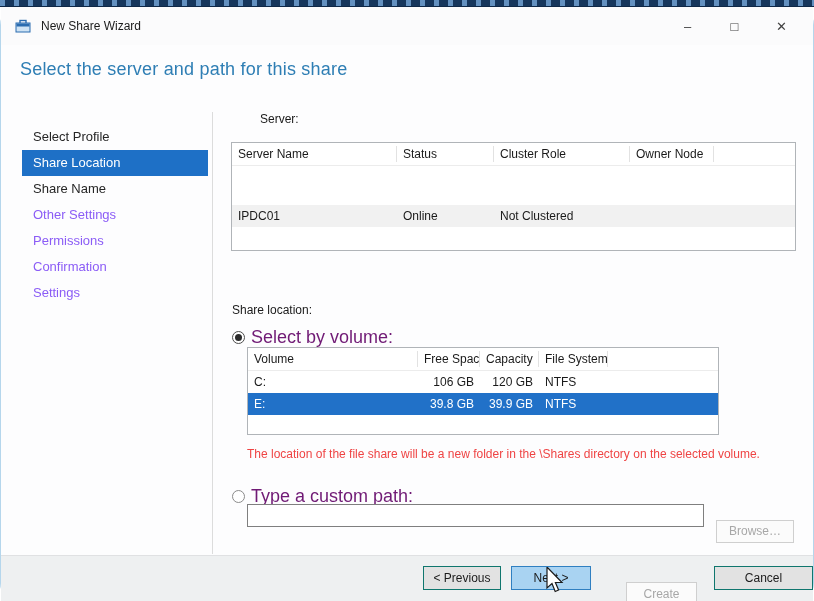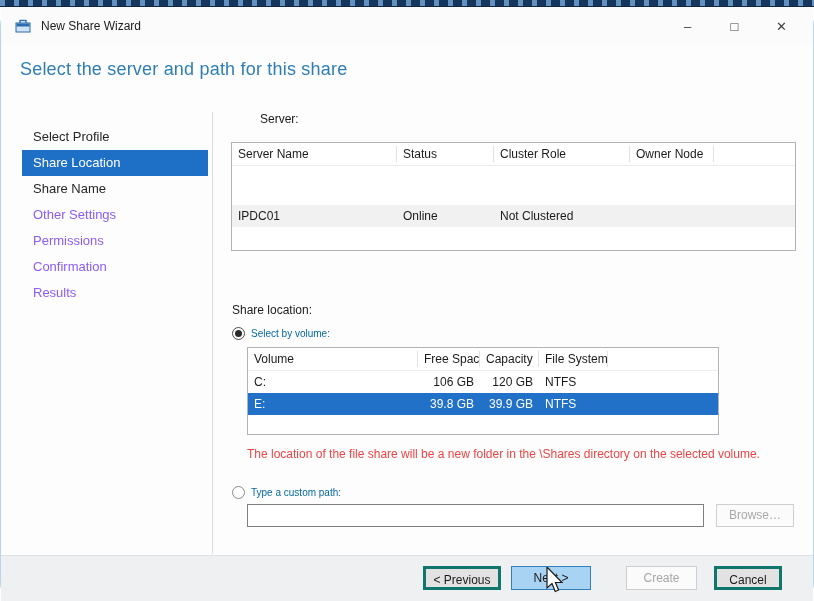--- a/index.html
+++ b/index.html
@@ -43,38 +43,38 @@
   .hdr > div:last-child { border-right:none; }
   .trow { display:grid; height:22px; align-items:center; }
   .trow > div { padding:0 6px; white-space:nowrap; }
   .srv-grid { grid-template-columns:165px 97px 136px 84px 1fr; }
   .vol-grid { grid-template-columns:170px 62px 59px 69px 1fr; }
   .row-gray { background:#f1f1f1;margin-top:39px; }
   .row-sel { background:#2171c8; color:#ffffff; }
   .num { text-align:right; }
 
   
-  .radio-line { position:absolute; display:flex; align-items:center; font-size:10px; color:#0369a1; }
+  .radio-line { position:absolute; display:flex; align-items:center; font-size:18px; color:#701a75; }
   .radio { width:13px; height:13px; border-radius:50%; border:1px solid #4d4d4d; background:#fff;
     position:relative; margin-right:6px; flex:none; }
   .radio.checked::after { content:""; position:absolute; left:2px; top:2px; width:7px; height:7px;
     border-radius:50%; background:#2b2b2b; }
   .radio.unchecked { border-color:#8b8b8b; }
 
   .note { position:absolute; left:246px; top:439px; width:522px; font-size:12px; line-height:16px; color:#ef4444; }
 
   .path-input { position:absolute; left:246px; top:497px; width:457px; height:23px;
     border:1px solid #7f7f7f; background:#fff; font-size:12px; padding:0 5px;
     font-family:"Liberation Sans", sans-serif; }
 
   
   .btn { position:absolute; height:24px; font-size:12px; text-align:center; line-height:22px;
-    background:#e2e2e2; border:3px solid #0f766e; color:#1b1b1b; }
+    background:#e2e2e2; border:1px solid #0f766e; color:#1b1b1b; }
   .btn.hoverblue { background:#a9d3f2; border:1px solid #2f7fc1; }
-  .btn.disabled { background:#fbfbfb; border:1px solid #cfcfcf; color:#a7a7a7; }
+  .btn.disabled { background:#fbfbfb; border:1px solid #cfcfcf; color:#a7a7a7;margin-top:16px; }
 
   .footer { position:absolute; left:0; top:548px; width:100%; height:46px; background:#eef0f1;
     border-top:1px solid #e0e1e3; }
 
   .cursor { position:absolute; left:545px; top:560px; z-index:50; }
 </style>
 </head>
 <body>
 
 <div class="top-strip"></div>
@@ -99,21 +99,21 @@
 
   <div class="heading">Select the server and path for this share</div>
 
   <div class="sidebar">
     <div class="step">Select Profile</div>
     <div class="step selected">Share Location</div>
     <div class="step">Share Name</div>
     <div class="step disabled">Other Settings</div>
     <div class="step disabled">Permissions</div>
     <div class="step disabled">Confirmation</div>
-    <div class="step disabled">Results</div>
+    <div class="step disabled">Settings</div>
   </div>
   <div class="v-divider"></div>
 
   <div class="lbl" style="left:231px; top:105px;margin-left:28px;">Server:</div>
 
   <div class="tbl" style="left:230px; top:135px; width:565px; height:109px;">
     <div class="hdr srv-grid">
       <div>Server Name</div>
       <div>Status</div>
       <div>Cluster Role</div>
@@ -167,21 +167,21 @@
     <span>Type a custom path:</span>
   </div>
 
   <input class="path-input" type="text" value="" style="">
   <div class="btn disabled" style="left:715px; top:497px; width:78px; height:23px; line-height:21px;">Browse…</div>
 
   <div class="footer"></div>
   <div class="btn" style="left:422px; top:559px; width:78px;">&lt; Previous</div>
   <div class="btn hoverblue" style="left:510px; top:559px; width:80px;">Next &gt;</div>
   <div class="btn disabled" style="left:625px; top:559px; width:71px;">Create</div>
-  <div class="btn" style="left:713px; top:559px; width:68px;">Cancel</div>
+  <div class="btn" style="left:713px; top:559px; width:99px;">Cancel</div>
 
   <div class="cursor">
     <svg width="22" height="30" viewBox="0 0 22 30">
       <polygon points="1,0 1,21 6,16.5 9.2,24.5 12.6,23 9.4,15.5 16,15.5" fill="#ffffff" stroke="#1a1a1a" stroke-width="1.2"></polygon>
     </svg>
   </div>
 
 </div>
 
 </body></html>

